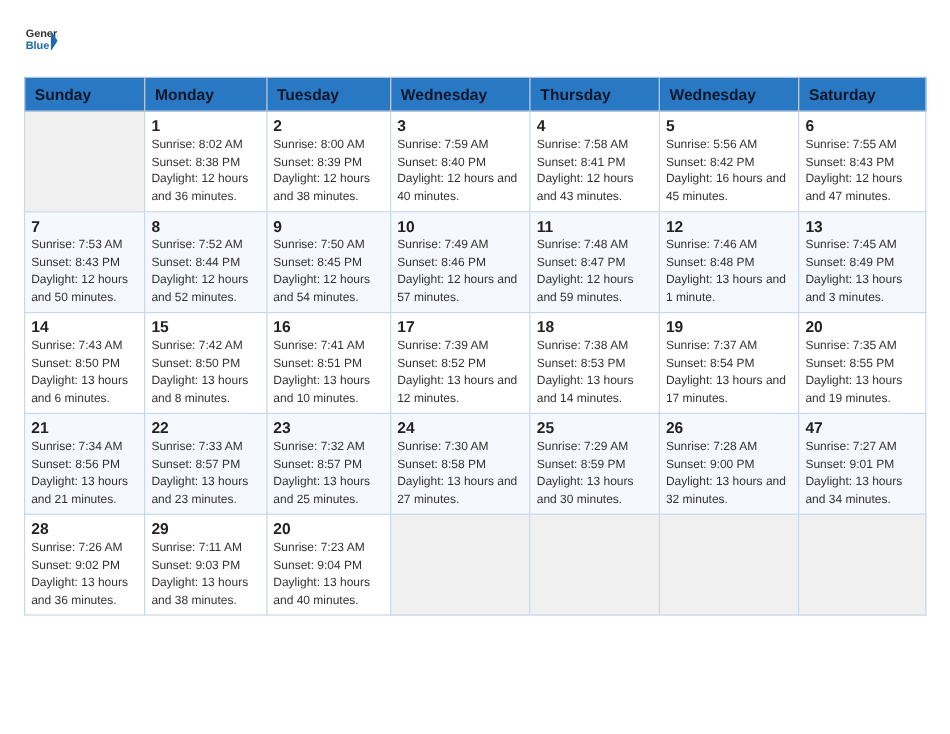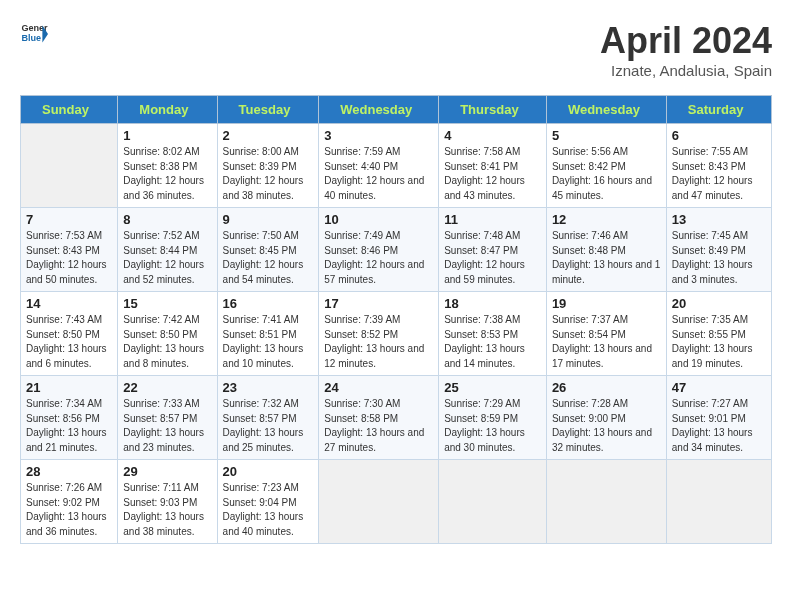--- a/index.html
+++ b/index.html
@@ -37,22 +37,22 @@
       font-size: 15px;
       color: #555;
     }
     table {
       width: 100%;
       border-collapse: collapse;
       font-size: 11px;
     }
     thead tr th {
       background-color: #2878c3;
-      color: #bef264;
-      padding: 6px 21px;
+      color: #0f172a;
+      padding: 6px 8px;
       text-align: left;
       font-size: 13px;
       font-weight: bold;
       border: 1px solid #b0c4d8;
     }
     tbody tr td {
       border: 1px solid #c8d8e8;
       vertical-align: top;
       padding: 4px 5px;
       min-height: 70px;
@@ -80,24 +80,20 @@
 </head>
 <body>
 
 <div class="header">
   <div class="logo">
     <svg class="logo-icon" viewBox="0 0 40 40" xmlns="http://www.w3.org/2000/svg">
       <text x="2" y="16" font-size="13" font-weight="bold" fill="#333" font-family="Arial">General</text>
       <text x="2" y="30" font-size="13" font-weight="bold" fill="#1a6aad" font-family="Arial">Blue</text>
       <polygon points="32,8 40,20 32,32" fill="#1a6aad"></polygon>
     </svg>
-  </div>
-  <div class="title-area">
-    <div class="calendar-title">April 2024</div>
-    <div class="calendar-subtitle">Iznate, Andalusia, Spain</div>
   </div>
 </div>
 
 <table>
   <thead>
     <tr>
       <th>Sunday</th>
       <th>Monday</th>
       <th>Tuesday</th>
       <th>Wednesday</th>
@@ -122,21 +118,21 @@
           <div class="day-info">
             <span>Sunrise: 8:00 AM</span><br>
             <span>Sunset: 8:39 PM</span><br>
             <span>Daylight: 12 hours and 38 minutes.</span>
           </div>
         </td>
         <td>
           <span class="day-num">3</span>
           <div class="day-info">
             <span>Sunrise: 7:59 AM</span><br>
-            <span>Sunset: 4:40 PM</span><br>
+            <span>Sunset: 8:40 PM</span><br>
             <span>Daylight: 12 hours and 40 minutes.</span>
           </div>
         </td>
         <td>
           <span class="day-num">4</span>
           <div class="day-info">
             <span>Sunrise: 7:58 AM</span><br>
             <span>Sunset: 8:41 PM</span><br>
             <span>Daylight: 12 hours and 43 minutes.</span>
           </div>

